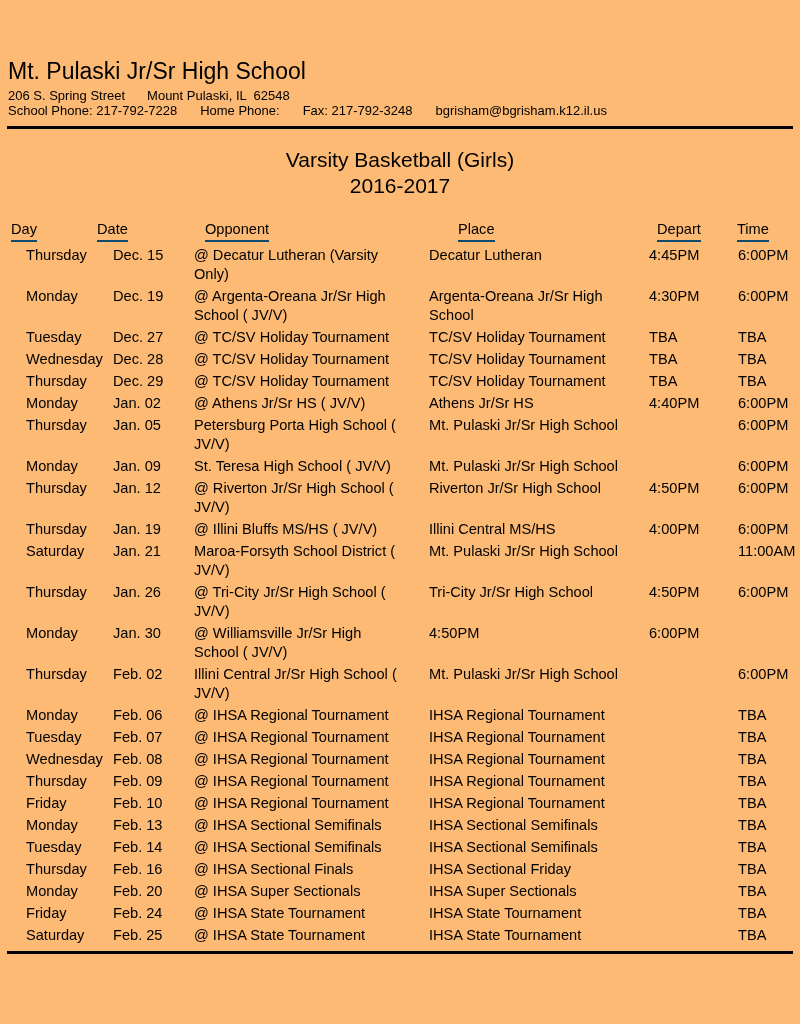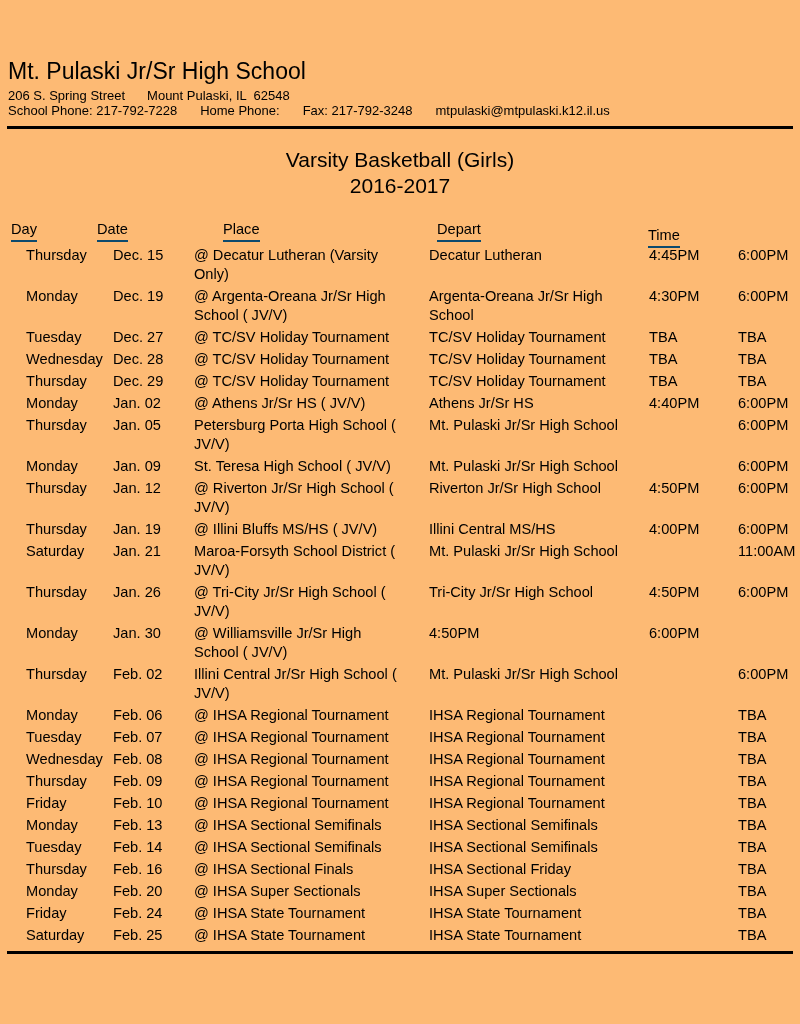--- a/index.html
+++ b/index.html
@@ -45,53 +45,54 @@
   }
   .sched-head .hdr {
     display: inline-block;
     border-bottom: 2px solid #0c4a6e;
     padding-bottom: 1px;
   }
   .h-day    { margin-left: 1px; }
   .h-opp    { margin-left: 27px; }
   .h-place  { margin-left: 45px; }
   .h-depart { margin-left: 24px; text-align: center; }
-  .h-time   { margin-left: 15px; margin-top: 6px; }
+  .h-time   { margin-left: 15px; }
 
   .sched-body { position: absolute; top: 246px; left: 26px; width: 780px; }
   .row { font-size: 14.6px; line-height: 19px; margin-bottom: 3px; }
   .c { overflow-wrap: normal; }
   .c-opp   { padding-right: 25px; }
   .c-place { padding-right: 10px; }
 </style>
 </head>
 <body>
 
 <div class="page">
 
   <header class="school-header">
     <h1 class="school-name">Mt. Pulaski Jr/Sr High School</h1>
     <div class="school-addr">
       <span class="seg-street">206 S. Spring Street</span><span>Mount Pulaski, IL  62548</span>
     </div>
     <div class="school-contact">
-      <span class="seg-phone">School Phone: 217-792-7228</span><span class="seg-home">Home Phone:</span><span class="seg-fax">Fax: 217-792-3248</span><span>mtpulaski@mtpulaski.k12.il.us</span>
+      <span class="seg-phone">School Phone: 217-792-7228</span><span class="seg-home">Home Phone:</span><span class="seg-fax">Fax: 217-792-3248</span><span>bgrisham@bgrisham.k12.il.us</span>
     </div>
   </header>
 
   <div class="rule rule-top"></div>
 
   <div class="title-block">
     <div>Varsity Basketball (Girls)</div>
     <div>2016-2017</div>
   </div>
 
   <div class="sched-head grid-cols">
     <div class="c"><span class="hdr h-day">Day</span></div>
     <div class="c"><span class="hdr h-date">Date</span></div>
+    <div class="c"><span class="hdr h-opp">Opponent</span></div>
     <div class="c"><span class="hdr h-place">Place</span></div>
     <div class="c"><span class="hdr h-depart">Depart</span></div>
     <div class="c"><span class="hdr h-time">Time</span></div>
   </div>
 
   <div class="sched-body">
   <div class="row grid-cols">
     <div class="c c-day">Thursday</div>
     <div class="c c-date">Dec. 15</div>
     <div class="c c-opp">@ Decatur Lutheran (Varsity Only)</div>

